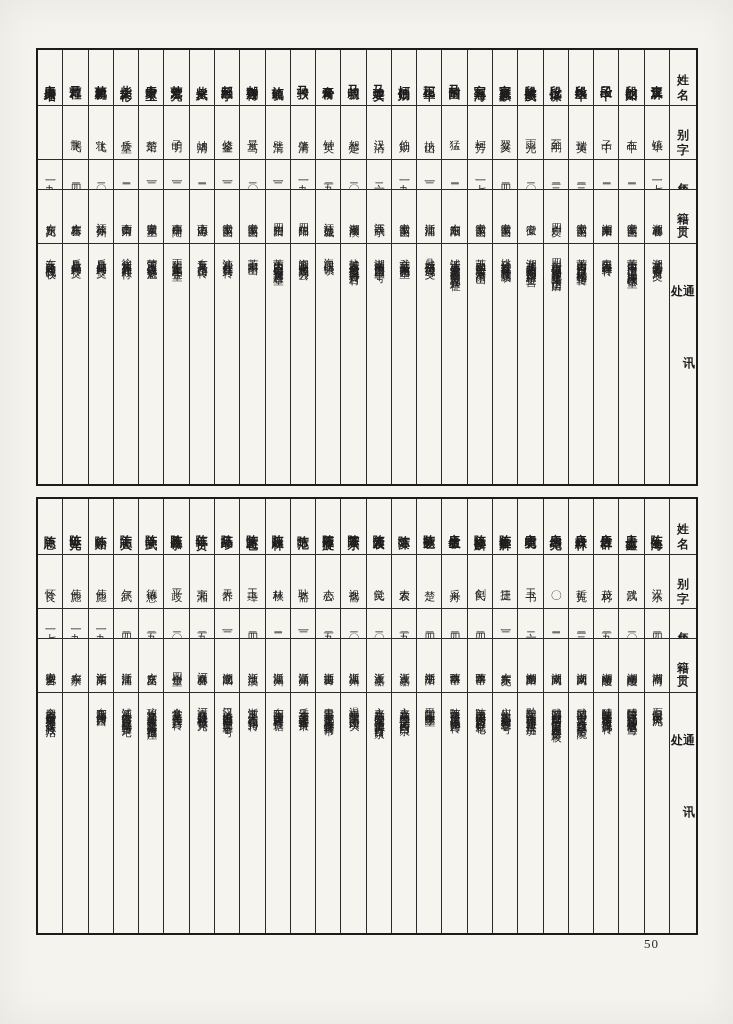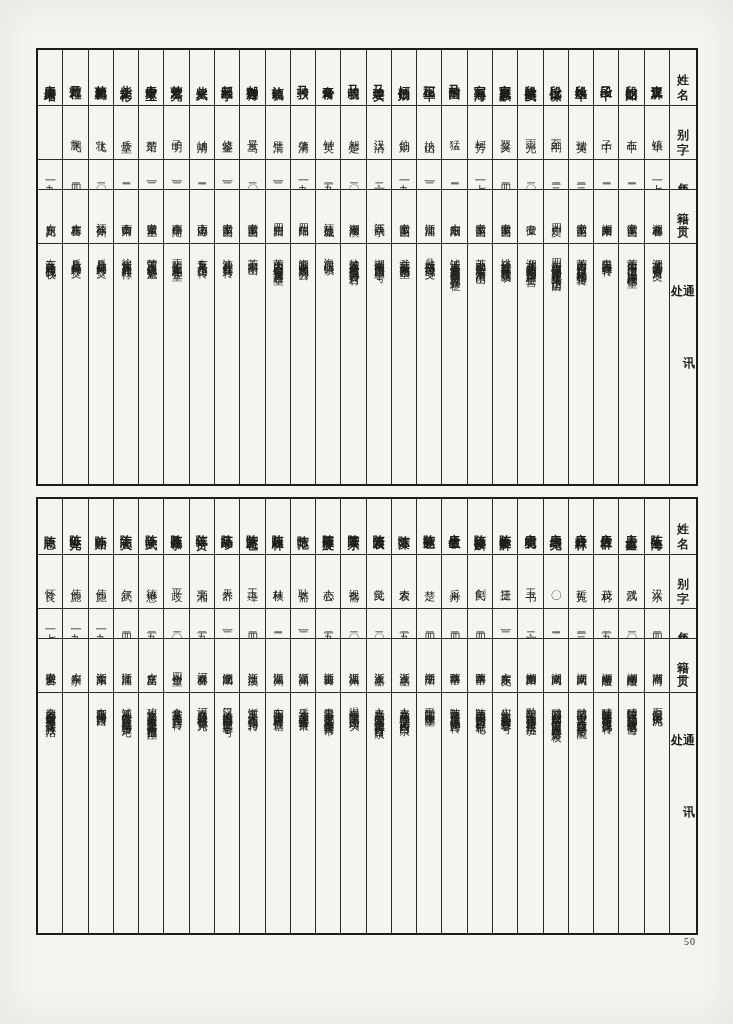--- a/index.html
+++ b/index.html
@@ -31,22 +31,22 @@
   .c-age{height:30px;border-bottom:1px solid #2b2b2b;font-size:11px;letter-spacing:1px;}
   .c-jiguan{height:54px;border-bottom:1px solid #2b2b2b;font-size:10.5px;letter-spacing:1px;}
   .c-addr{flex:1;font-size:10.5px;letter-spacing:1.5px;justify-content:flex-start;padding-top:6px;}
   .header-col .cell{font-weight:bold;}
   .header-col .c-name{letter-spacing:14px;font-size:12px;}
   .header-col .c-biezi{letter-spacing:14px;font-size:12px;}
   .header-col .c-age{letter-spacing:2px;font-size:11px;}
   .header-col .c-jiguan{letter-spacing:14px;font-size:12px;}
   .header-col .c-addr{letter-spacing:72px;font-size:12px;justify-content:flex-start;padding-top:30px;}
   .page-number{
-    position:absolute;top:936px;left:684px;
-    font-size:10px;color:#2a2a2a;letter-spacing:1px;
+    position:absolute;top:936px;left:644px;
+    font-size:13px;color:#2a2a2a;letter-spacing:1px;
     font-family:"Liberation Serif","DejaVu Serif",serif;
   }
 </style>
 </head>
 <body>
 
 <div class="page">
   <div class="vtable" id="table1">
       <div class="col header-col">
         <div class="cell c-name">姓名</div>

